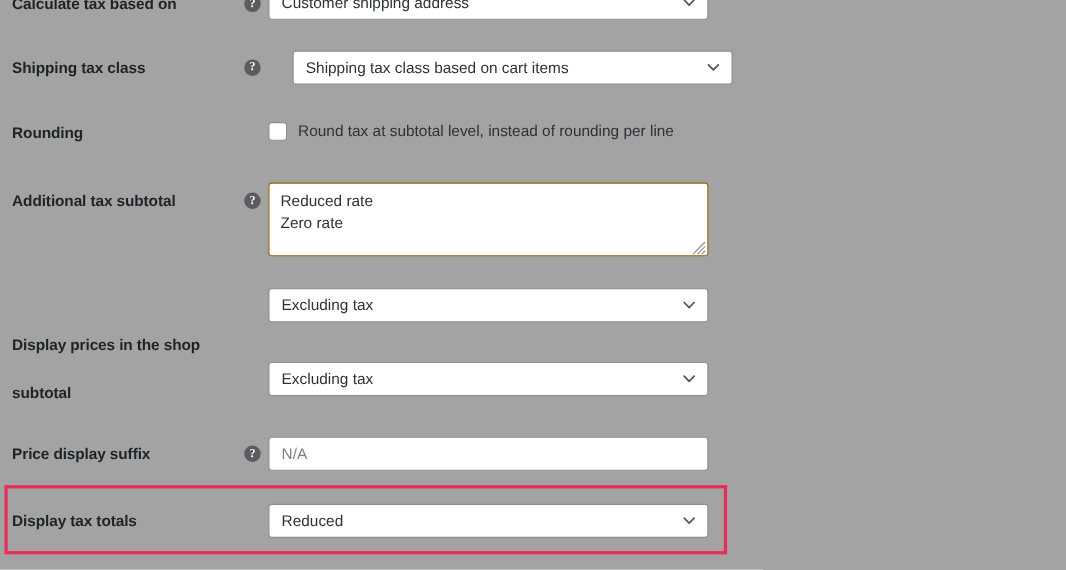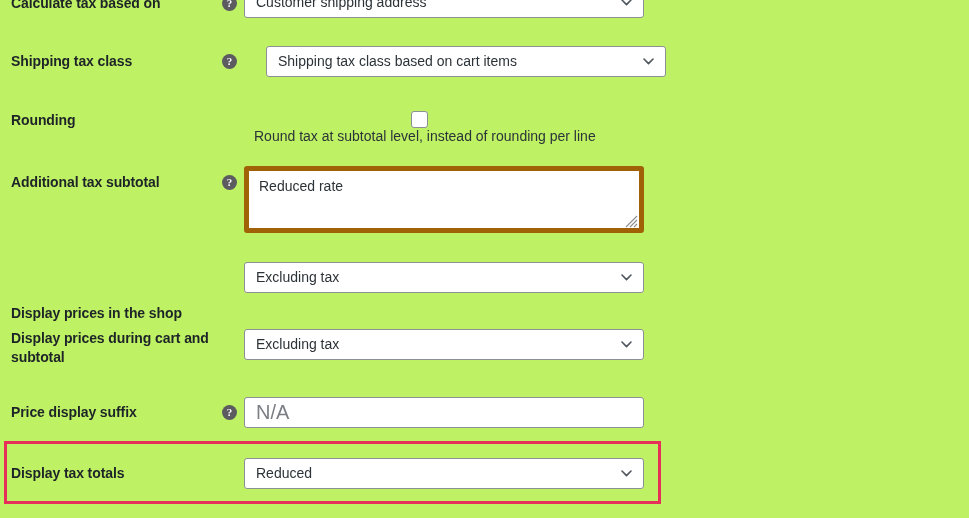--- a/index.html
+++ b/index.html
@@ -6,21 +6,21 @@
   html, body {
     margin: 0; padding: 0;
     width: 969px; height: 518px;
     background: #f0f0f1;
     font-family: "Liberation Sans", sans-serif;
     overflow: hidden;
   }
   .page {
     position: relative;
     width: 969px; height: 518px;
-    background: #bef264;
+    background: #a3a3a3;
   }
 
   
   .row {
     position: absolute;
     left: 0;
     width: 969px;
   }
   .row-label {
     position: absolute;
@@ -84,29 +84,29 @@
     background: #fff;
     border: 1px solid #8c8f94;
     border-radius: 3px;
     position: relative;
     cursor: text;
   }
   .text-input .ph {
     position: absolute;
     left: 11px; top: 0;
     line-height: 29px;
-    font-size: 20px;
+    font-size: 14px;
     color: #7b7f85;
   }
 
   .textarea {
     width: 400px;
     height: 67px;
     background: #fff;
-    border: 5px solid #a16207;
+    border: 1px solid #a16207;
     border-radius: 3px;
     position: relative;
     padding: 5px 10px;
     font-size: 14px;
     color: #2c3338;
     line-height: 20px;
     cursor: text;
     overflow: hidden;
   }
   .textarea .ta-line { display: block; white-space: nowrap; }
@@ -117,21 +117,20 @@
     pointer-events: auto;
     cursor: nwse-resize;
   }
 
   .check-wrap {
     position: absolute;
     left: 244px;
     display: flex;
     align-items: center;
     cursor: pointer;
-    flex-direction: column;
   }
   .checkbox {
     width: 17px; height: 17px;
     background: #fff;
     border: 1px solid #8c8f94;
     border-radius: 3px;
     flex: 0 0 auto;
   }
   .check-label {
     margin-left: 10px;
@@ -195,20 +194,21 @@
       <span class="check-label">Round tax at subtotal level, instead of rounding per line</span>
     </div>
   </div>
 
   <div class="row" style="top:166px;">
     <div class="row-label" style="top:7px;">Additional tax subtotal</div>
     <div class="help-icon" style="top:9px;">?</div>
     <div class="field" style="top:0px;">
       <div class="textarea">
         <span class="ta-line">Reduced rate</span>
+        <span class="ta-line">Zero rate</span>
         <span class="resize-grip">
           <svg width="14" height="14" viewBox="0 0 14 14">
             <path d="M13 2 L2 13 M13 6 L6 13 M13 10 L10 13" stroke="#8c8f94" stroke-width="1.1" fill="none"></path>
           </svg>
         </span>
       </div>
     </div>
   </div>
 
   <div class="row" style="top:262px;">
@@ -220,21 +220,21 @@
           <svg width="11" height="7" viewBox="0 0 11 7">
               <path d="M1 1 L5.5 5.6 L10 1" fill="none" stroke="#50575e" stroke-width="1.6" stroke-linecap="round" stroke-linejoin="round"></path>
             </svg>
         </span>
       </div>
     </div>
   </div>
 
   <div class="row" style="top:329px;">
     <div class="row-label" style="top:0px;">
-      <span>Display prices during cart and</span><br>
+      <br>
       <span>subtotal</span>
     </div>
     <div class="field" style="top:0px;">
       <div class="select-box">
         <span class="sel-text">Excluding tax</span>
         <span class="chev">
           <svg width="11" height="7" viewBox="0 0 11 7">
               <path d="M1 1 L5.5 5.6 L10 1" fill="none" stroke="#50575e" stroke-width="1.6" stroke-linecap="round" stroke-linejoin="round"></path>
             </svg>
         </span>

